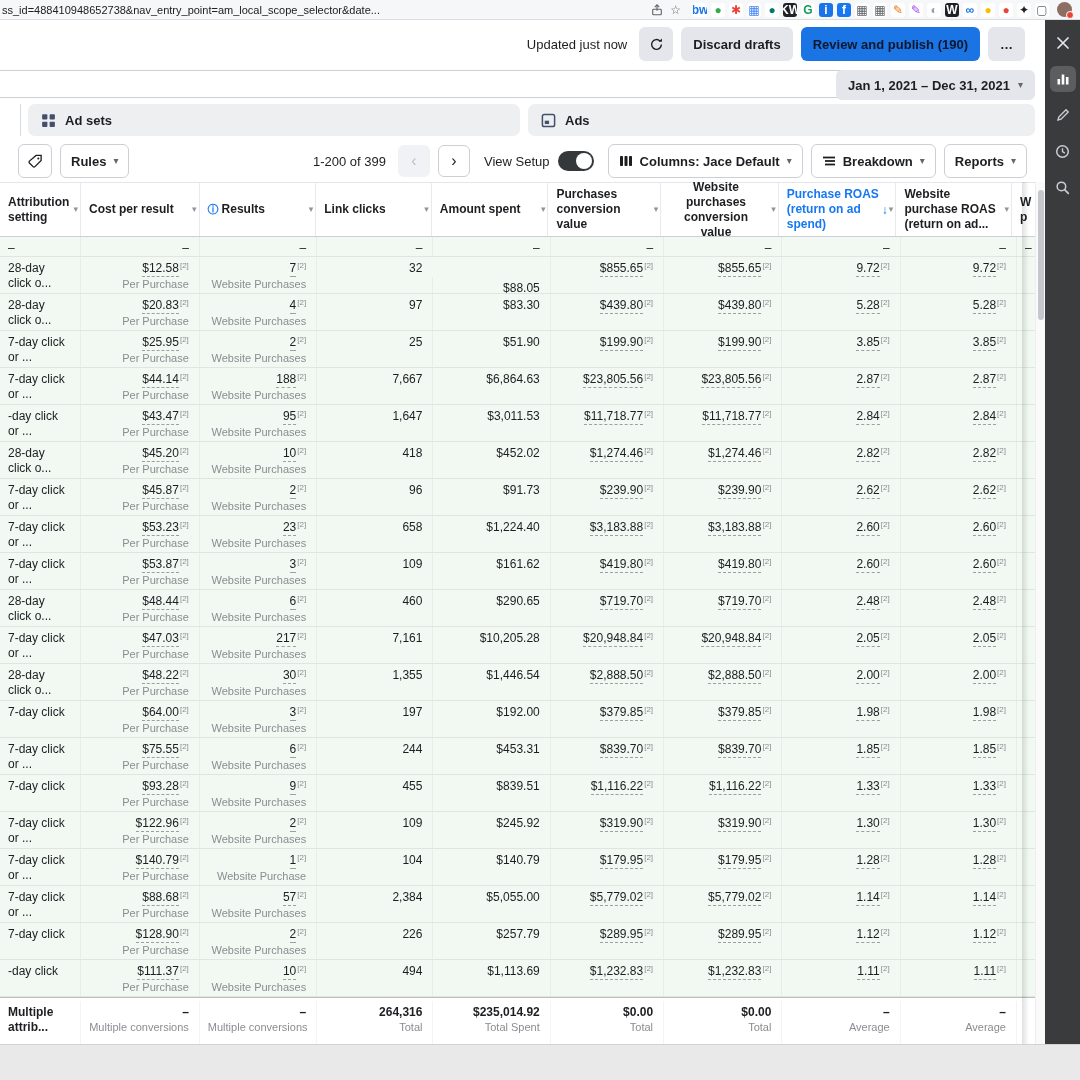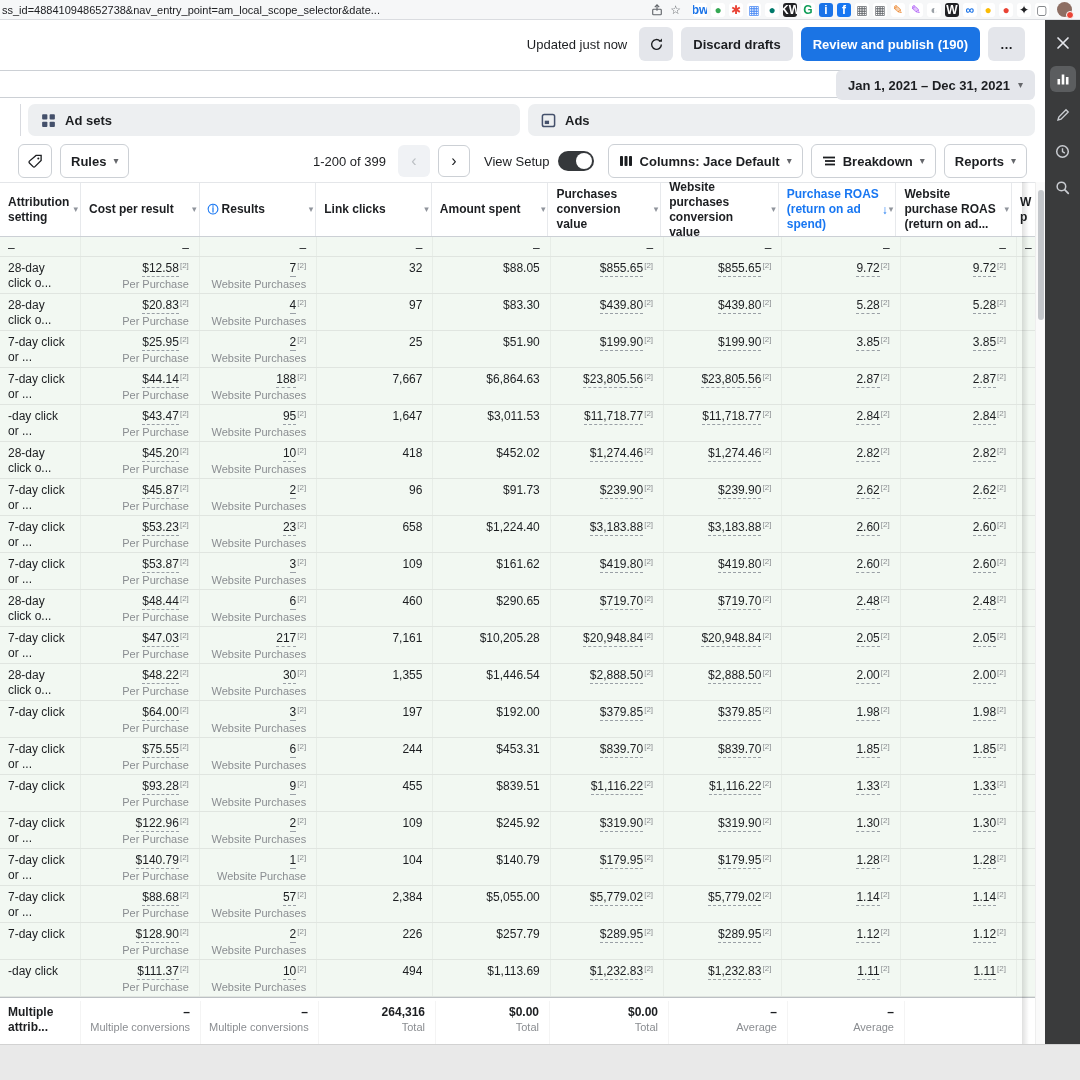--- a/index.html
+++ b/index.html
@@ -21,21 +21,21 @@
                    background:#ea4335; border:1px solid #fff; }
 
   
   .action-bar { position:absolute; top:20px; left:0; width:1035px; height:48px; background:#fff;
                 display:flex; align-items:center; justify-content:flex-end; gap:8px; padding-right:10px; }
   .updated-text { font-size:13px; color:#1c1e21; margin-right:4px; }
   .icon-btn { height:34px; min-width:34px; border:none; border-radius:6px; background:#e4e6eb;
               display:inline-flex; align-items:center; justify-content:center; cursor:pointer; }
   .btn { height:34px; border:none; border-radius:6px; background:#e4e6eb; color:#1c1e21; font-size:13px; font-weight:700;
          padding:0 12px; display:inline-flex; align-items:center; font-family:inherit; cursor:pointer; }
-  .btn.primary { background:var(--primary-btn,#1b74e4); color:#ffffff; }
+  .btn.primary { background:var(--primary-btn,#1b74e4); color:#0f172a; }
 
   
   .search-row { position:absolute; top:68px; left:0; width:1035px; height:34px; background:#fff; }
   .search-input { position:absolute; left:-30px; top:2px; width:886px; height:28px; border:1px solid #ccd0d5;
                   border-radius:15px; background:#fff; outline:none; padding:0 12px; font-size:13px; font-family:inherit; }
   .date-btn { position:absolute; right:0; top:2px; height:30px; border:none; border-radius:6px; background:#e4e6eb;
               color:#1c1e21; font-size:13px; font-weight:700; padding:0 12px; display:inline-flex; align-items:center; gap:8px;
               font-family:inherit; cursor:pointer; }
 
   
@@ -259,21 +259,21 @@
           <span class="sort-ctr">
             <span class="th-chevron">▾</span>
           </span>
         </div>
         <div class="th" style="width: 114px;">
           <span class="th-label">Purchases conversion value</span>
           <span class="sort-ctr">
             <span class="th-chevron">▾</span>
           </span>
         </div>
-        <div class="th" style="width: 119px;">
+        <div class="th" style="width: 119px; text-align: center;">
           <span class="th-label">Website purchases conversion value</span>
           <span class="sort-ctr">
             <span class="th-chevron">▾</span>
           </span>
         </div>
         <div class="th accent" style="width: 119px;">
           <span class="th-label">Purchase ROAS (return on ad spend)</span>
           <span class="sort-ctr">
             <span class="sort-arrow">↓</span>
             <span class="th-chevron">▾</span>
@@ -301,21 +301,21 @@
           <div class="td" style="width: 119px;"><span class="val">–</span></div>
           <div class="td" style="width: 119px;"><span class="val">–</span></div>
           <div class="td" style="width: 117px;"><span class="val">–</span></div>
           <div class="td" style="width: 13px;"><span class="val">–</span></div>
         </div>
         <div class="tr">
           <div class="td left" style="width: 80px;"><span class="val">28-day click o...</span></div>
           <div class="td" style="width: 120px;"><span class="val dotted">$12.58</span><span class="sup">[2]</span><div class="sub">Per Purchase</div></div>
           <div class="td" style="width: 118px;"><span class="val dotted">7</span><span class="sup">[2]</span><div class="sub">Website Purchases</div></div>
           <div class="td" style="width: 117px;"><span class="val">32</span></div>
-          <div class="td" style="width: 118px;"><span class="val">$88.05</span></div>
+          <div class="td" style="width: 118px; margin-top: 20px;"><span class="val">$88.05</span></div>
           <div class="td" style="width: 114px;"><span class="val dotted">$855.65</span><span class="sup">[2]</span></div>
           <div class="td" style="width: 119px;"><span class="val dotted">$855.65</span><span class="sup">[2]</span></div>
           <div class="td" style="width: 119px;"><span class="val dotted">9.72</span><span class="sup">[2]</span></div>
           <div class="td" style="width: 117px;"><span class="val dotted">9.72</span><span class="sup">[2]</span></div>
           <div class="td" style="width: 13px;"></div>
         </div>
         <div class="tr">
           <div class="td left" style="width: 80px;"><span class="val">28-day click o...</span></div>
           <div class="td" style="width: 120px;"><span class="val dotted">$20.83</span><span class="sup">[2]</span><div class="sub">Per Purchase</div></div>
           <div class="td" style="width: 118px;"><span class="val dotted">4</span><span class="sup">[2]</span><div class="sub">Website Purchases</div></div>
@@ -541,20 +541,21 @@
           <div class="td" style="width: 119px;"><span class="val dotted">$1,232.83</span><span class="sup">[2]</span></div>
           <div class="td" style="width: 119px;"><span class="val dotted">1.11</span><span class="sup">[2]</span></div>
           <div class="td" style="width: 117px;"><span class="val dotted">1.11</span><span class="sup">[2]</span></div>
           <div class="td" style="width: 13px;"></div>
         </div>
         <div class="tr total-row">
           <div class="td left" style="width: 80px;"><span class="val">Multiple attrib...</span></div>
           <div class="td" style="width: 120px;"><span class="val">–</span><div class="sub">Multiple conversions</div></div>
           <div class="td" style="width: 118px;"><span class="val">–</span><div class="sub">Multiple conversions</div></div>
           <div class="td" style="width: 117px;"><span class="val">264,316</span><div class="sub">Total</div></div>
+          <div class="td" style="width: 118px;"><span class="val">$235,014.92</span><div class="sub">Total Spent</div></div>
           <div class="td" style="width: 114px;"><span class="val">$0.00</span><div class="sub">Total</div></div>
           <div class="td" style="width: 119px;"><span class="val">$0.00</span><div class="sub">Total</div></div>
           <div class="td" style="width: 119px;"><span class="val">–</span><div class="sub">Average</div></div>
           <div class="td" style="width: 117px;"><span class="val">–</span><div class="sub">Average</div></div>
           <div class="td" style="width: 13px;"></div>
         </div>
       </div>
   </div>
   <div class="col-shadow"></div>
 

